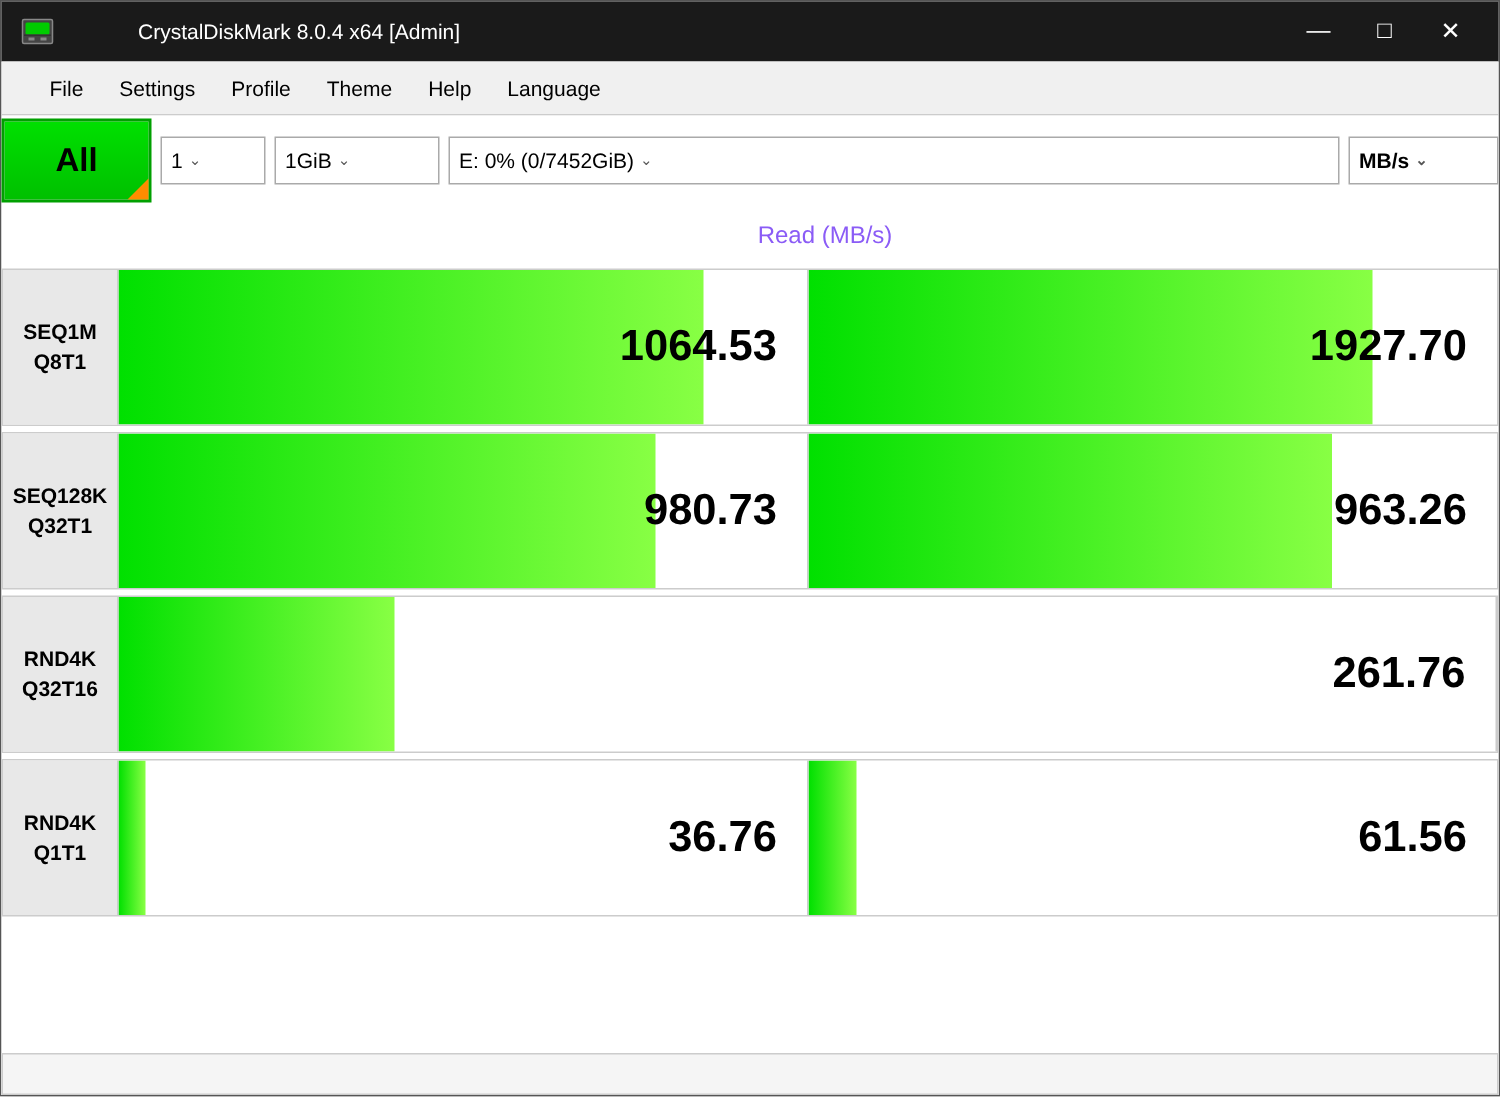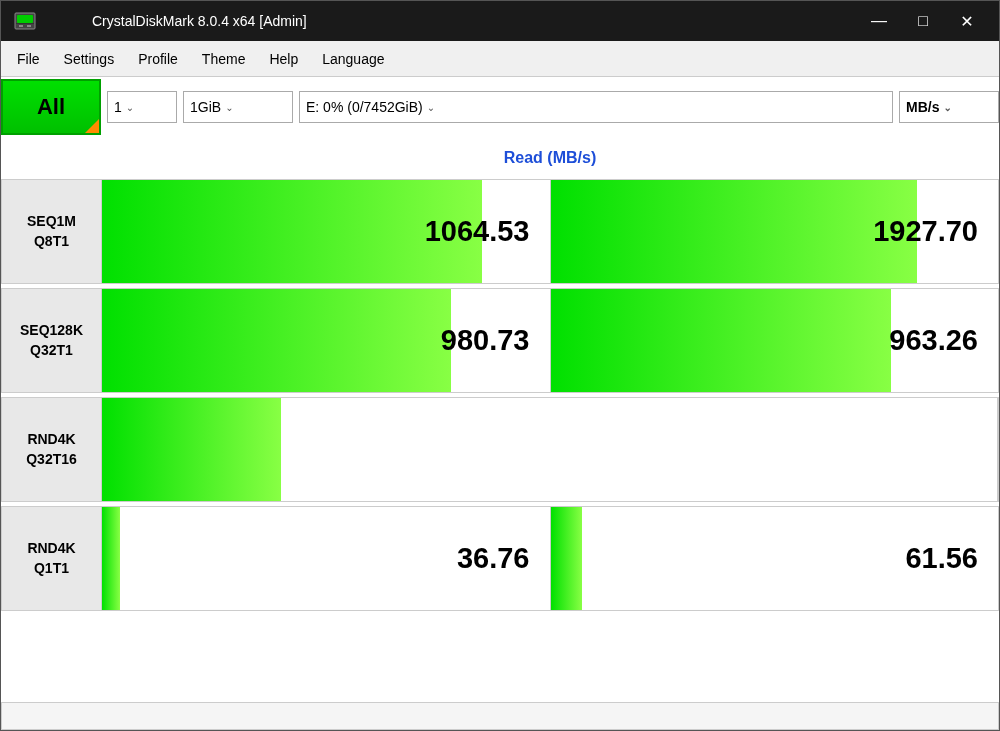--- a/index.html
+++ b/index.html
@@ -68,21 +68,21 @@
       align-items: center;
       justify-content: center;
     }
 
     
     .menu-bar {
       background: #f0f0f0;
       height: 36px;
       display: flex;
       align-items: center;
-      padding: 0 4px;
+      padding: 0 20px;
       border-bottom: 1px solid #ccc;
       flex-shrink: 0;
     }
 
     .menu-item {
       padding: 4px 12px;
       font-size: 14px;
       cursor: pointer;
       color: #000;
       border-radius: 2px;
@@ -176,22 +176,22 @@
 
     .header-spacer {
       width: 100px;
       flex-shrink: 0;
     }
 
     .header-read {
       flex: 1;
       text-align: center;
       font-size: 16px;
-      font-weight: bold;
-      color: #1d4ed8;
+      font-weight: normal;
+      color: #8b5cf6;
       display: flex;
       align-items: center;
       justify-content: center;
     }
 
     .header-write {
       flex: 1;
       text-align: center;
       font-size: 16px;
       font-weight: bold;
@@ -203,21 +203,21 @@
 
     
     .bench-row {
       display: flex;
       height: 105px;
       border: 1px solid #ccc;
       flex-shrink: 0;
     }
 
     .bench-label {
-      width: 100px;
+      width: 77px;
       background: #e8e8e8;
       display: flex;
       flex-direction: column;
       align-items: center;
       justify-content: center;
       font-size: 14px;
       font-weight: bold;
       color: #000;
       border-right: 1px solid #ccc;
       flex-shrink: 0;
@@ -370,20 +370,21 @@
         <span class="bench-value">963.26</span>
       </div>
     </div>
         <div class="bench-row">
       <div class="bench-label">
         <span>RND4K</span>
         <span>Q32T16</span>
       </div>
       <div class="bench-read">
         <div class="bar-bg" style="width:20%"></div>
+        <span class="bench-value">261.76</span>
       </div>
     </div>
         <div class="bench-row">
       <div class="bench-label">
         <span>RND4K</span>
         <span>Q1T1</span>
       </div>
       <div class="bench-read">
         <div class="bar-bg" style="width:4%"></div>
         <span class="bench-value">36.76</span>

